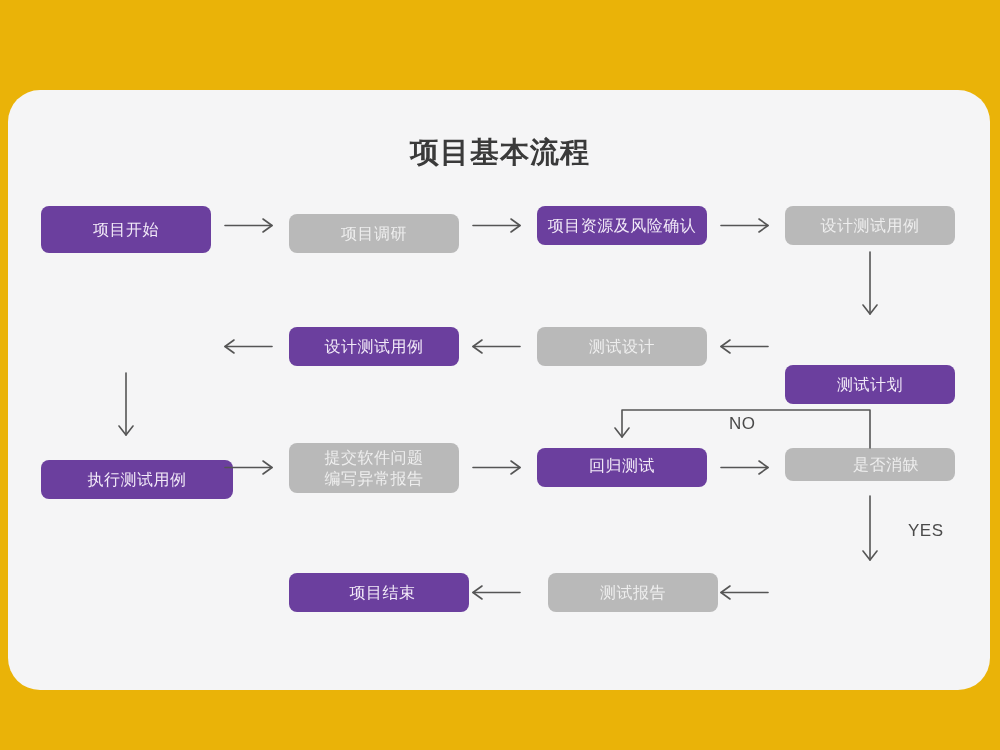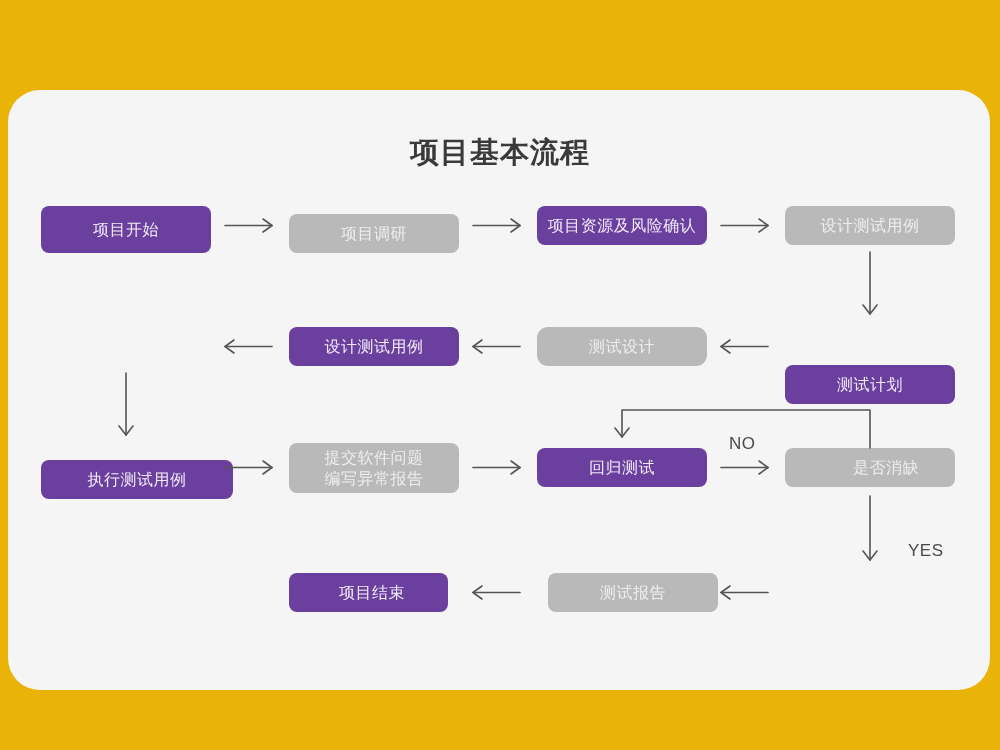--- a/index.html
+++ b/index.html
@@ -74,21 +74,20 @@
     pointer-events: none;
   }
   .conn svg { display: block; overflow: visible; }
 
   .edge-label {
     position: absolute;
     font-size: 17px;
     color: #4a4a4a;
     letter-spacing: 0.5px;
     user-select: none;
-    margin-top: 20px;
   }
 </style>
 </head>
 <body>
 
 <div id="canvas">
 
   <div id="card"></div>
 
   <div id="chart-title">项目基本流程</div>
@@ -97,34 +96,34 @@
 
   <div class="node gray" style="left:289px; top:206px; width:170px; height:39px;margin-top:8px;">项目调研</div>
 
   <div class="node purple" style="left:537px; top:206px; width:170px; height:39px;">项目资源及风险确认</div>
 
   <div class="node gray" style="left:785px; top:206px; width:170px; height:39px;">设计测试用例</div>
 
 
   <div class="node purple" style="left:289px; top:327px; width:170px; height:39px;">设计测试用例</div>
 
-  <div class="node gray" style="left:537px; top:327px; width:170px; height:39px;border-radius:11px;">测试设计</div>
+  <div class="node gray" style="left:537px; top:327px; width:170px; height:39px;">测试设计</div>
 
   <div class="node purple" style="left:785px; top:327px; width:170px; height:39px;margin-top:38px;">测试计划</div>
 
   <div class="node purple" style="left:41px; top:460px; width:192px; height:39px;">执行测试用例</div>
 
   <div class="node gray" style="left:289px; top:443px; width:170px; height:50px;">提交软件问题
 编写异常报告</div>
 
-  <div class="node purple" style="left:537px; top:448px; width:170px; height:39px;">回归测试</div>
-
-  <div class="node gray" style="left:785px; top:448px; width:170px; height:39px;padding-left:32px;">是否消缺</div>
-
-  <div class="node purple" style="left:289px; top:573px; width:159px; height:39px;padding-left:7px;">项目结束</div>
+  <div class="node purple" style="left:537px; top:448px; width:170px; height:39px;font-family:Liberation Mono, monospace;">回归测试</div>
+
+  <div class="node gray" style="left:785px; top:448px; width:170px; height:33px;padding-left:32px;">是否消缺</div>
+
+  <div class="node purple" style="left:289px; top:573px; width:180px; height:39px;padding-left:7px;">项目结束</div>
 
   <div class="node gray" style="left:537px; top:573px; width:170px; height:39px;margin-left:11px;">测试报告</div>
 
 
   <div class="conn" style="left:0; top:0; width:1000px; height:750px;">
     <svg width="1000" height="750" viewBox="0 0 1000 750" fill="none" stroke="#555555" stroke-width="1.6" stroke-linecap="round" stroke-linejoin="round">
 
       <g>
         <line x1="225" y1="225.5" x2="272" y2="225.5"></line>
         <polyline points="263,219 272,225.5 263,232"></polyline>

